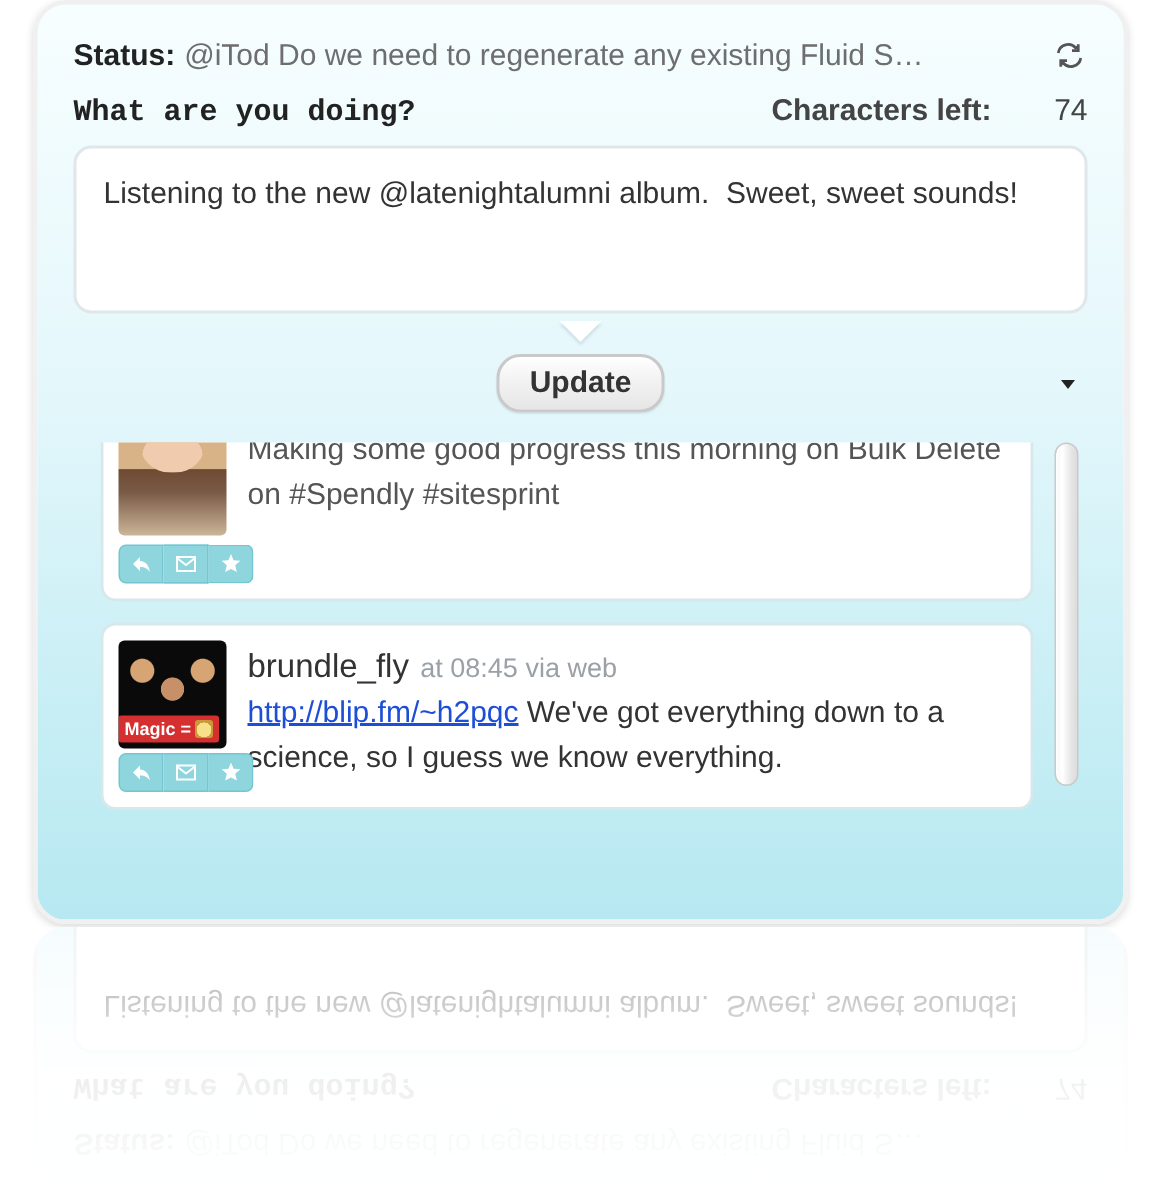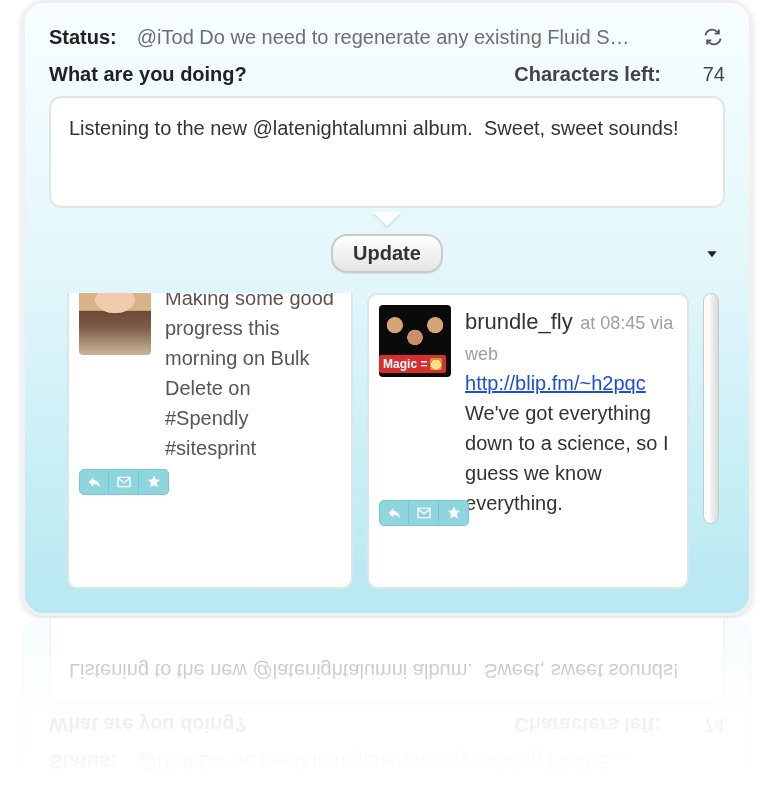--- a/index.html
+++ b/index.html
@@ -25,21 +25,21 @@
     background: linear-gradient(180deg, #f7feff 0%, #e4f7fb 42%, #cdf0f6 70%, #b7e8f1 100%);
     border: 3px solid #f0f0f0;
     box-shadow: 0 2px 6px rgba(0,0,0,0.15);
     padding: 22px 24px 18px 24px;
     display: flex;
     flex-direction: column;
   }
   .status-row {
     display: flex;
     align-items: center;
-    gap: 20px;
+    gap: 6px;
     font-size: 20px;
     color: #333;
     white-space: nowrap;
   }
   .status-label { font-weight: 700; color: #222; }
   .status-text {
     color: #6e6e6e;
     flex: 1 1 auto;
     overflow: hidden;
     text-overflow: ellipsis;
@@ -53,21 +53,21 @@
   }
   .refresh-btn svg { width: 20px; height: 20px; }
 
   .prompt-row {
     margin-top: 14px;
     display: flex;
     align-items: baseline;
     font-size: 20px;
     color: #222;
   }
-  .prompt-label { font-weight: 700; flex: 1; }
+  .prompt-label { font-weight: 700; flex: 1; font-family: Liberation Mono, monospace; }
   .chars-label { color: #444; margin-right: 24px; font-weight: bold; }
   .chars-value { color: #444; width: 40px; text-align: right; }
 
   .compose-wrap { position: relative; margin-top: 10px; }
   .compose {
     width: 100%;
     height: 112px;
     border-radius: 12px;
     border: 2px solid #dfe7ea;
     background: #fff;
@@ -126,21 +126,21 @@
     flex: 1;
     display: flex;
     gap: 10px;
     min-height: 0;
     padding: 0 2px 6px 18px;
   }
   .timeline {
     flex: 1;
     overflow: hidden;
     display: flex;
-    flex-direction: row;
+    flex-direction: column;
     gap: 14px;
   }
   .tweet {
     border: 2px solid #d7e8ec;
     border-radius: 10px;
     background: #fff;
     padding: 10px 12px 10px 10px;
     position: relative;
     min-height: 0;
   }

